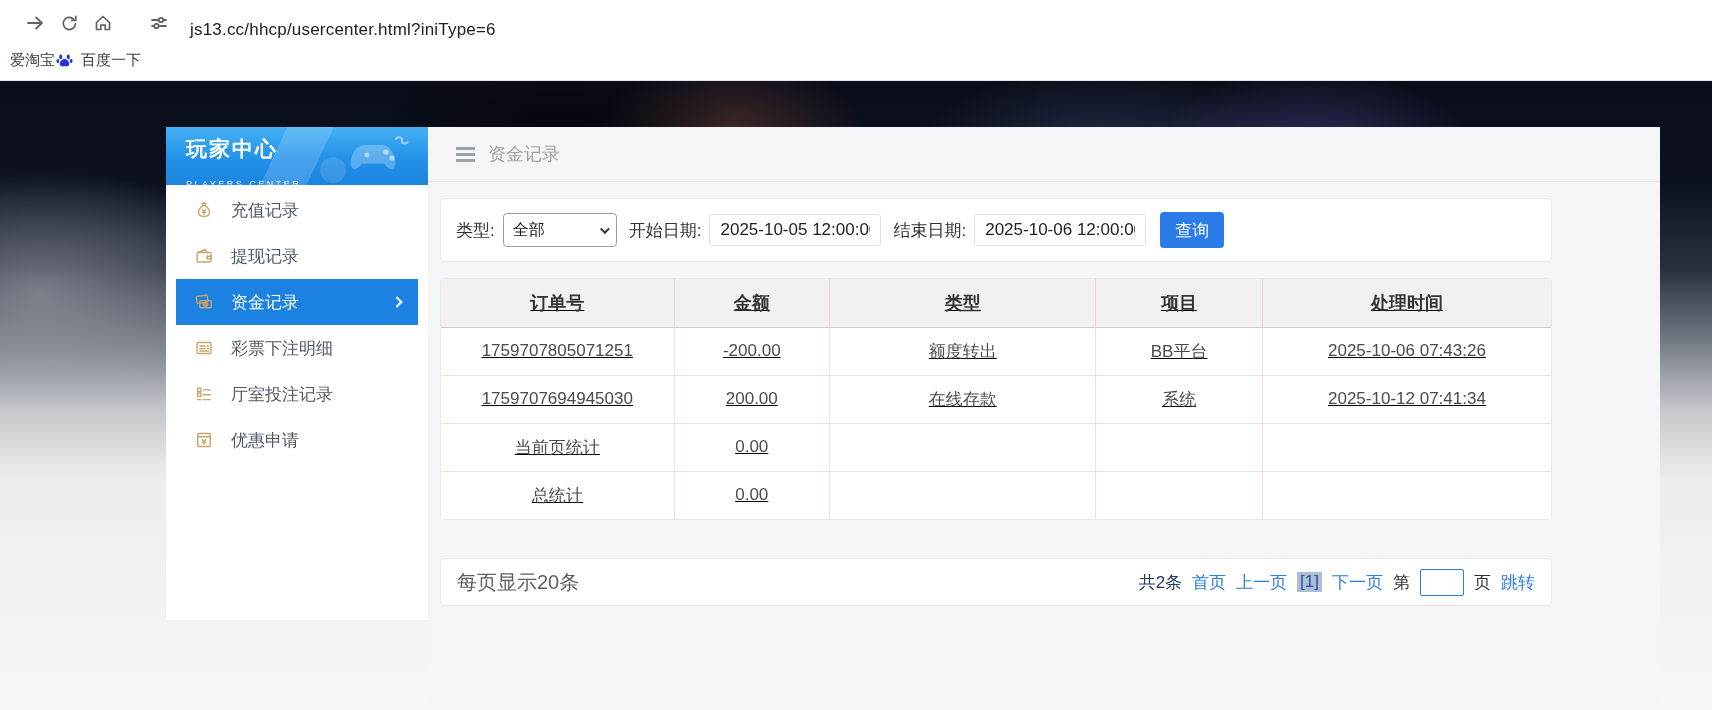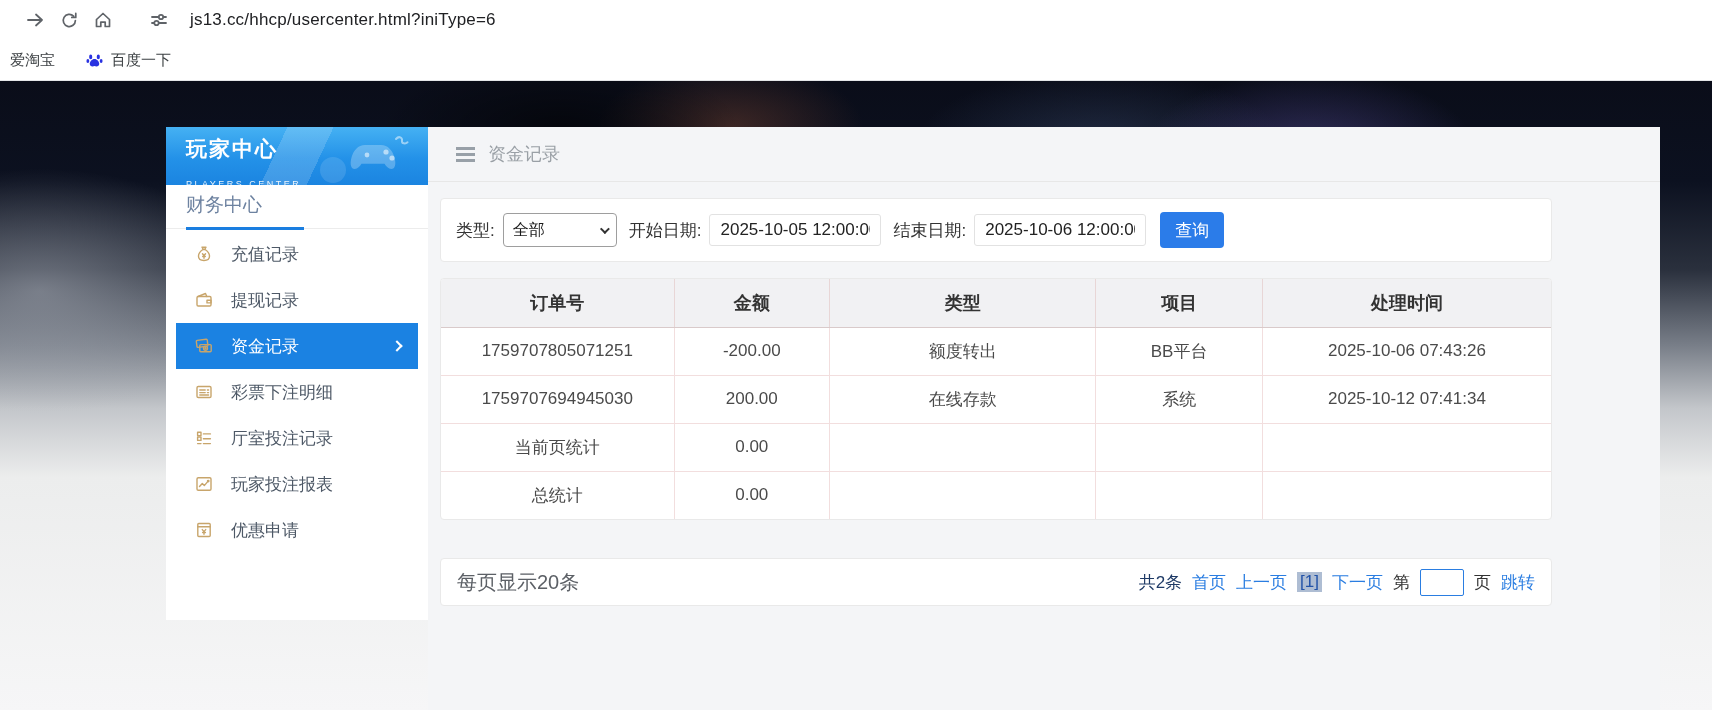--- a/index.html
+++ b/index.html
@@ -2,30 +2,30 @@
 <html><head>
 <meta charset="utf-8">
 <style>
   * { margin:0; padding:0; box-sizing:border-box; }
   html,body { width:1712px; height:710px; }
   body { position:relative; overflow:hidden; background:#fff;
          font-family:"Liberation Sans","DejaVu Sans",sans-serif; }
 
   
   .browser-top { position:absolute; top:0; left:0; right:0; height:40px; background:#fff;
-                 display:flex; align-items:center; }
+                 display:flex; align-items:flex-end; }
   .chrome-btn { display:flex; align-items:center; justify-content:center; width:34px; height:34px;
                 border-radius:50%; cursor:pointer; }
   .chrome-btn:first-child { margin-left:18px; }
   .site-info { margin-left:22px; }
   .url-text { margin-left:14px; font-size:17px; color:#202124; letter-spacing:.2px; }
 
   .bookmarks-bar { position:absolute; top:40px; left:0; right:0; height:41px; background:#fff;
                    border-bottom:1px solid #e4e6e8; display:flex; align-items:center;
-                   padding-left:10px; gap:30px; }
+                   padding-left:10px; }
   .bm-item { display:flex; align-items:center; gap:7px; font-size:15px; color:#3c4043; cursor:pointer; }
 
   
   .page { position:absolute; top:81px; left:0; right:0; bottom:0;
     background:
       radial-gradient(ellipse 240px 90px at 560px 45px, rgba(0,0,0,.55), transparent 75%),
       radial-gradient(ellipse 190px 90px at 730px 45px, rgba(110,62,45,.5), transparent 70%),
       radial-gradient(ellipse 230px 110px at 1310px 70px, rgba(86,76,152,.5), transparent 72%),
       radial-gradient(ellipse 260px 100px at 1100px 60px, rgba(70,90,130,.35), transparent 70%),
       radial-gradient(ellipse 300px 170px at 40px 210px, rgba(168,173,183,.55), transparent 72%),
@@ -73,21 +73,21 @@
   .sel-caret { width:7px; height:7px; border-right:2px solid #333; border-bottom:2px solid #333;
                transform:rotate(45deg) translateY(-2px); }
   .date-input { width:172px; height:32px; margin:0 12px 0 8px; border:1px solid #e2e2e2; border-radius:3px;
                 font-size:17px; color:#222; padding:0 10px; outline:none;
                 font-family:"Liberation Sans","DejaVu Sans",sans-serif; }
   .search-btn { width:64px; height:36px; background:#2b7ce9; border:none; border-radius:4px;
                 color:#fff; font-size:17px; cursor:pointer; margin-left:2px;
                 font-family:"Liberation Sans","DejaVu Sans",sans-serif; }
 
   .table-box { top:151px; overflow:hidden; }
-  table { width:100%; border-collapse:collapse; }
+  table { width:100%; border-collapse:collapse;text-decoration:underline; }
   th { height:48px; background:#f1f1f3; font-size:18px; font-weight:bold; color:#333;
        border:1px solid #e8d6d6; border-top:none; border-bottom:1px solid #d9caca; }
   th:first-child { border-left:none; } th:last-child { border-right:none; }
   td { height:48px; text-align:center; font-size:17px; color:#4a4a4a; border:1px solid #f2dede; }
   td:first-child { border-left:none; } td:last-child { border-right:none; }
   tr:last-child td { border-bottom:none; }
 
   .pagination-box { top:431px; height:48px; display:flex; align-items:center;
                     justify-content:space-between; padding:0 16px; }
   .per-page { font-size:20px; color:#5c6066; }
@@ -157,21 +157,20 @@
       <path d="M27 14c-7 0-11.5 5.5-13.5 12.5-1.9 6.8-.5 11.5 3.2 11.5 3 0 5-2.6 6.8-5.2h23c1.8 2.6 3.8 5.2 6.8 5.2 3.7 0 5.1-4.7 3.2-11.5C54.5 19.5 50 14 43 14z" fill="rgba(255,255,255,.26)"></path>
       <circle cx="29" cy="24" r="2.4" fill="rgba(255,255,255,.55)"></circle>
       <circle cx="48" cy="21" r="2.6" fill="rgba(255,255,255,.55)"></circle>
       <circle cx="54" cy="27" r="2.6" fill="rgba(255,255,255,.55)"></circle>
       <path d="M58 8c3-3.5 6.5-1.5 6 1.8-.4 2.8 3.5 3.4 5.5 1.4" stroke="rgba(255,255,255,.5)" stroke-width="2" fill="none" stroke-linecap="round"></path>
     </svg>
     <div class="sb-title">玩家中心</div>
     <div class="sb-sub">PLAYERS CENTER</div>
   </div>
 
-  <div class="sb-section">财务中心</div>
 
   <div class="nav">
     <div class="nav-item">
       <span class="nav-ic">
         <svg width="20" height="20" viewBox="0 0 20 20" fill="none" stroke="#c8a56b" stroke-width="1.4" stroke-linecap="round" stroke-linejoin="round">
             <path d="M8 3.2h4l-1.3 2.3h-1.4z"></path>
             <path d="M9 5.5C6.2 7.3 4.5 9.8 4.5 12.3c0 3 2.3 4.2 5.5 4.2s5.5-1.2 5.5-4.2c0-2.5-1.7-5-4.5-6.8"></path>
             <path d="M8.5 9.8l1.5 1.9 1.5-1.9M10 11.7v2.6M8.7 12.5h2.6"></path>
           </svg>
       </span>
@@ -212,30 +211,20 @@
       <span class="nav-ic">
         <svg width="20" height="20" viewBox="0 0 20 20" fill="none" stroke="#c8a56b" stroke-width="1.4" stroke-linecap="round" stroke-linejoin="round">
             <rect x="3.6" y="4.2" width="3.4" height="3.4"></rect>
             <path d="M9.4 5.9h7"></path>
             <rect x="3.6" y="9" width="3.4" height="3.4"></rect>
             <path d="M9.4 10.7h7"></path>
             <path d="M3.6 15.6h3.4M9.4 15.6h7"></path>
           </svg>
       </span>
       <span>厅室投注记录</span>
-    </div>
-    <div class="nav-item">
-      <span class="nav-ic">
-        <svg width="20" height="20" viewBox="0 0 20 20" fill="none" stroke="#c8a56b" stroke-width="1.4" stroke-linecap="round" stroke-linejoin="round">
-            <rect x="3" y="3.8" width="14" height="12.4" rx="1.3"></rect>
-            <path d="M5.5 12.6l2.8-3 2 2 3.6-4.2"></path>
-            <circle cx="14.2" cy="7.1" r=".7"></circle>
-          </svg>
-      </span>
-      <span>玩家投注报表</span>
     </div>
     <div class="nav-item">
       <span class="nav-ic">
         <svg width="20" height="20" viewBox="0 0 20 20" fill="none" stroke="#c8a56b" stroke-width="1.4" stroke-linecap="round" stroke-linejoin="round">
             <rect x="3.8" y="3.5" width="12.4" height="13" rx="1"></rect>
             <path d="M3.8 6.8h12.4"></path>
             <path d="M8.3 9.6l1.7 2 1.7-2M10 11.6v2.7M8.6 12.5h2.8"></path>
           </svg>
       </span>
       <span>优惠申请</span>

